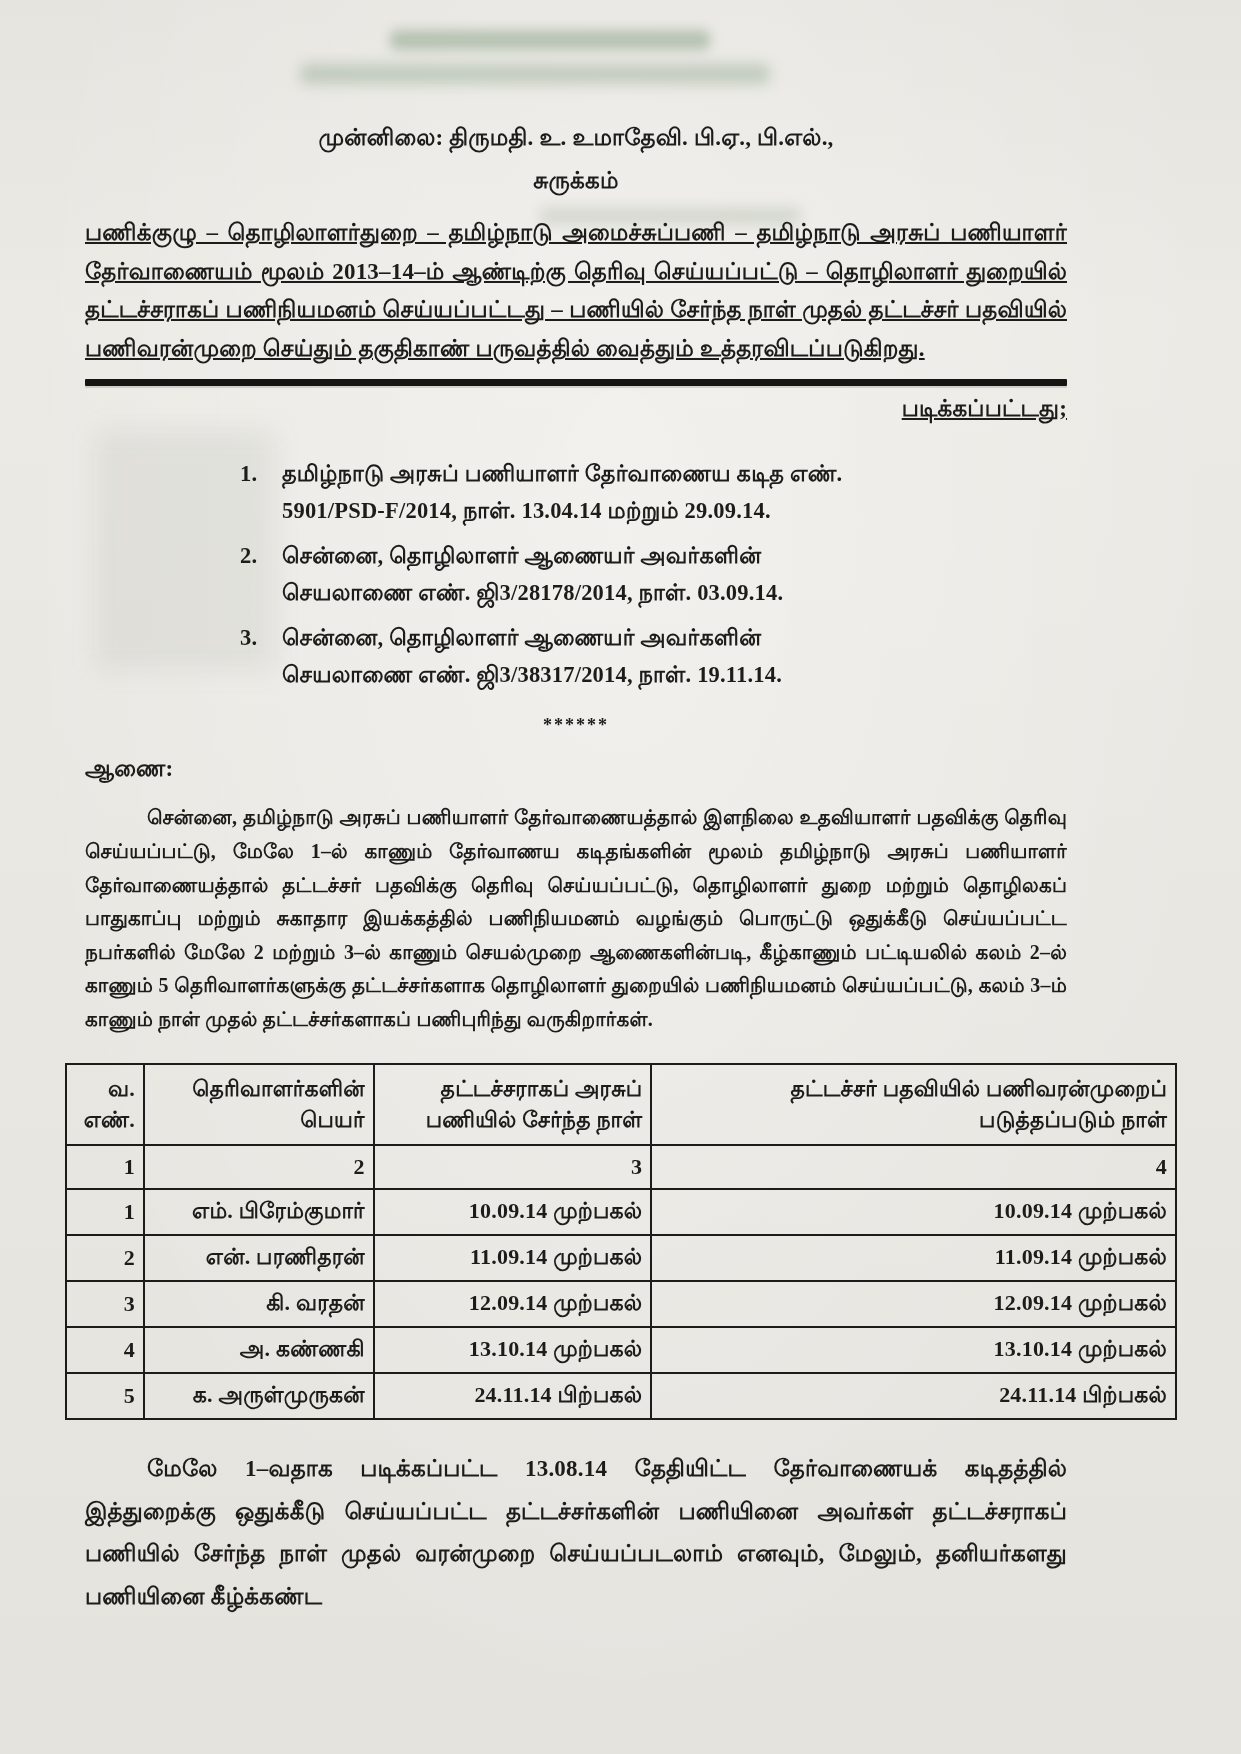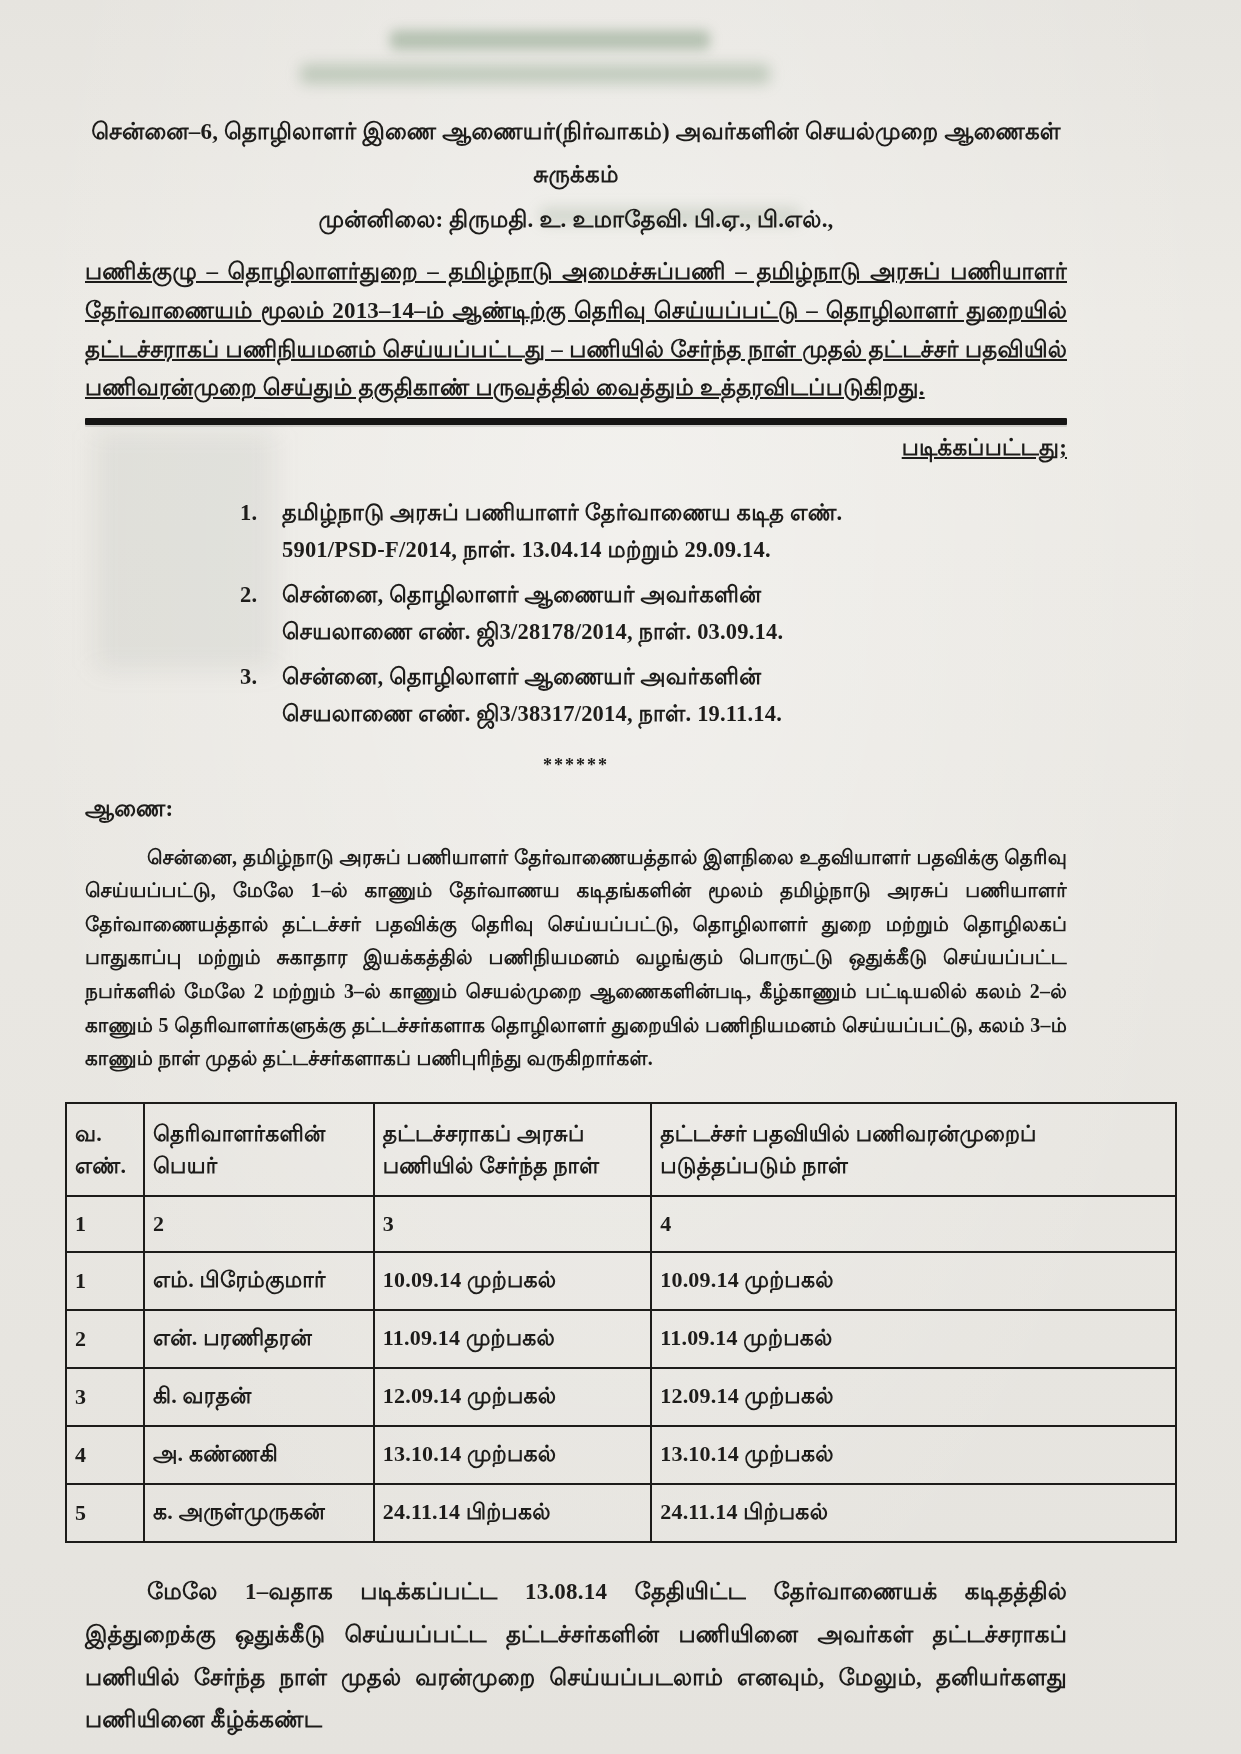--- a/index.html
+++ b/index.html
@@ -74,22 +74,22 @@
   }
 
   table.sel {
     margin-top:26px; margin-left:-20px;
     width:1112px;
     border-collapse:collapse;
     font-size:22px; font-weight:700;
   }
   table.sel th, table.sel td {
     border:2px solid #1d1c1a;
-    text-align:left; vertical-align:middle;
-    padding:14px 8px;
+    text-align:right; vertical-align:middle;
+    padding:8px 8px;
   }
   table.sel th { font-weight:700; line-height:1.45; }
   .col-no   { width:78px;  }
   .col-name { width:230px; }
   .col-join { width:278px; }
   .col-reg  { width:526px; }
   .numrow td { padding:3px 8px; }
   .datarow td { height:46px; }
 
   .closing {
@@ -104,23 +104,22 @@
 
 <div class="page">
 
   <div class="ghost ghost-1"></div>
   <div class="ghost ghost-2"></div>
   <div class="ghost ghost-3"></div>
   <div class="ghost ghost-4"></div>
 
   <div class="doc">
 
-    <div class="center hdr-line">சென்னை–6, தொழிலாளர் இணை ஆணையர்(நிர்வாகம்) அவர்களின் செயல்முறை ஆணைகள்</div>
+    <div class="center hdr-sub">முன்னிலை: திருமதி. உ. உமாதேவி. பி.ஏ., பி.எல்.,</div>
     <div class="center hdr-sum">சுருக்கம்</div>
-    <div class="center hdr-sub">முன்னிலை: திருமதி. உ. உமாதேவி. பி.ஏ., பி.எல்.,</div>
 
     <div class="abstract">பணிக்குழு – தொழிலாளர்துறை – தமிழ்நாடு அமைச்சுப்பணி – தமிழ்நாடு அரசுப் பணியாளர் தேர்வாணையம் மூலம் 2013–14–ம் ஆண்டிற்கு தெரிவு செய்யப்பட்டு – தொழிலாளர் துறையில் தட்டச்சராகப் பணிநியமனம் செய்யப்பட்டது – பணியில் சேர்ந்த நாள் முதல் தட்டச்சர் பதவியில் பணிவரன்முறை செய்தும் தகுதிகாண் பருவத்தில் வைத்தும் உத்தரவிடப்படுகிறது.</div>
 
     <div class="rule"></div>
 
     <div class="read-label">படிக்கப்பட்டது;</div>
 
     <div class="read-list">
       <div class="read-item">
         <span class="no">1.</span>

